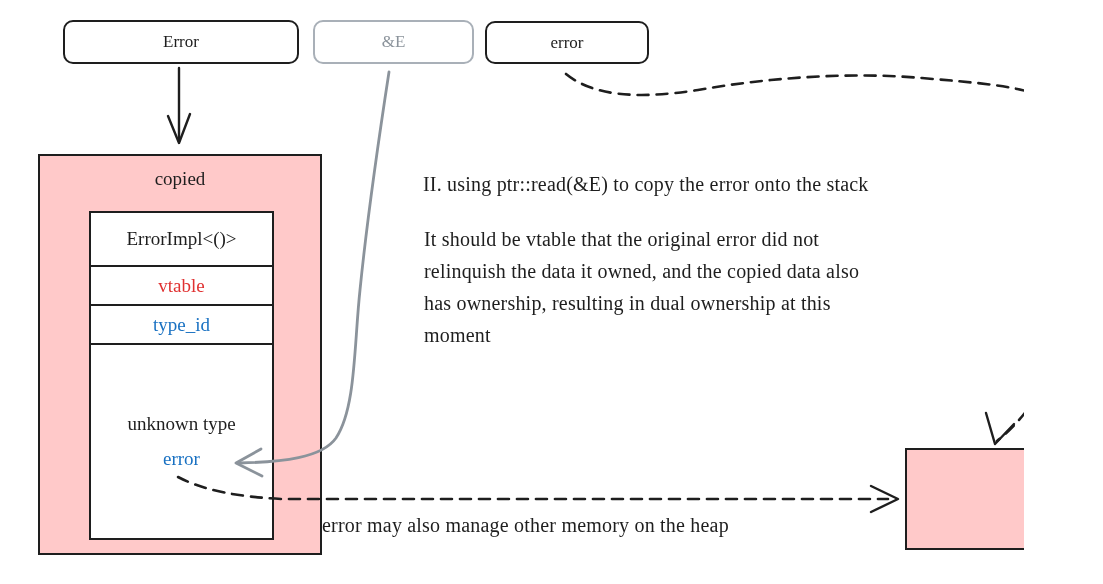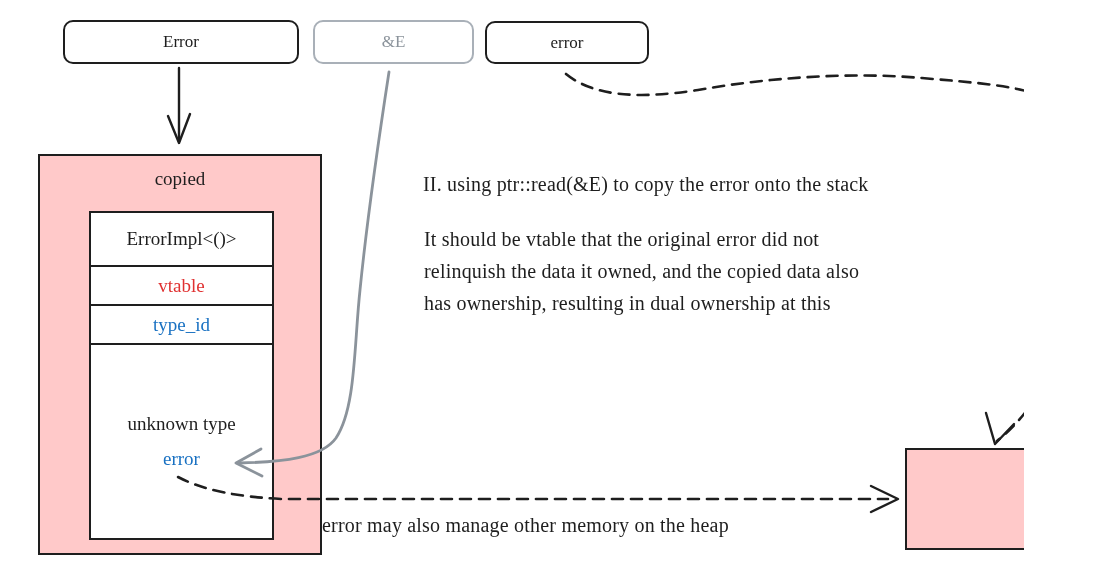--- a/index.html
+++ b/index.html
@@ -108,20 +108,21 @@
       <span class="t-blue">error</span>
     </div>
   </div>
 
   <div class="annot" style="left:423px;top:173px;white-space:nowrap;">II. using ptr::read(&amp;E) to copy the error onto the stack</div>
 
   <div class="annot" id="note" style="left:424px;top:223px;">
     <p>It should be vtable that the original error did not</p>
     <p>relinquish the data it owned, and the copied data also</p>
     <p>has ownership, resulting in dual ownership at this</p>
+    <p>moment</p>
   </div>
 
   <div class="annot" style="left:322px;top:514px;white-space:nowrap;">error may also manage other memory on the heap</div>
 
   <svg class="overlay" width="1103" height="584" viewBox="0 0 1103 584">
 
     <g>
       <path class="stroke-ink" d="M179,68 L179,140"></path>
       <path class="stroke-ink" d="M168,116 L179,143 L190,114"></path>
     </g>

